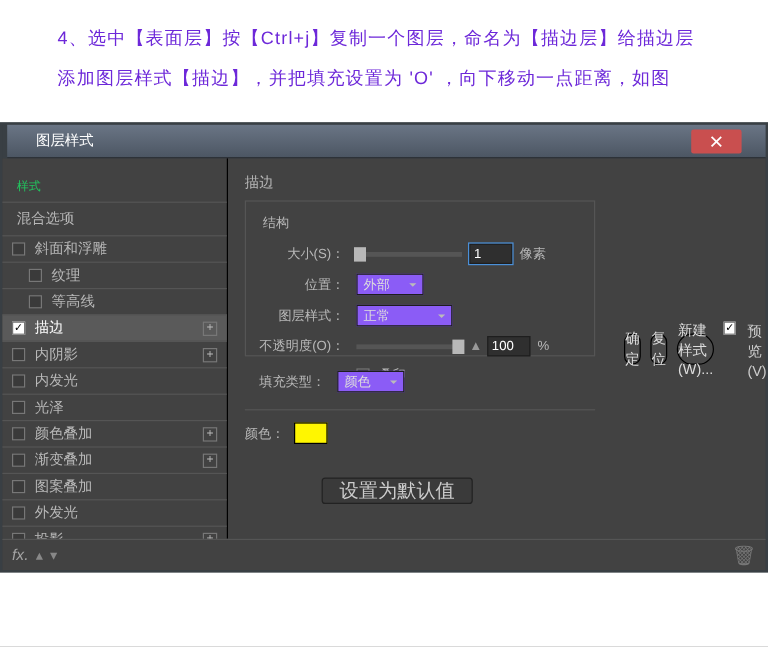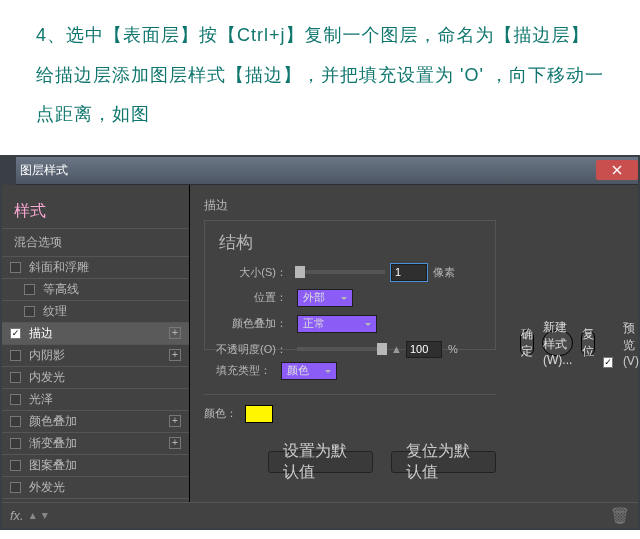--- a/index.html
+++ b/index.html
@@ -1,53 +1,53 @@
 <!DOCTYPE html>
 <html><head>
   <meta charset="utf-8">
   <style>
     * { margin: 0; padding: 0; box-sizing: border-box; font-family: "Microsoft YaHei", sans-serif; }
     body { width: 640px; height: 539px; background: #fff; }
-    .instr { padding: 16px 36px 20px; font-size: 18px; color: #0f766e; line-height: 2.2; letter-spacing: 1px; }
+    .instr { padding: 16px 48px 20px; font-size: 15px; color: #6d28d9; line-height: 2.2; letter-spacing: 1px; }
     .dialog-wrap { position: relative; width: 640px; height: 375px; border: 2px solid #393f44; background: #393f44; }
-    .chrome { position: absolute; top: 0; left: 14px; right: 0; height: 28px; background: linear-gradient(#6a7585,#4c5663); color: #fff; display: flex; align-items: center; padding: 0 0; font-size: 12px; border-bottom: 1px solid #2a2f35; }
+    .chrome { position: absolute; top: 0; left: 4px; right: 0; height: 28px; background: linear-gradient(#6a7585,#4c5663); color: #fff; display: flex; align-items: center; padding: 0 20px; font-size: 12px; border-bottom: 1px solid #2a2f35; }
     .chrome .title { flex: 1; padding-left: 4px; }
     .closebox { width: 42px; height: 20px; background: #c94f4f; display: flex; align-items: center; justify-content: center; border-radius: 2px; }
     .closebox svg { width: 10px; height: 10px; }
     .body { position: absolute; top: 28px; left: 0; right: 0; bottom: 26px; background: #424242; display: flex; }
     .sidebar { width: 188px; border-right: 1px solid #000; padding-top: 10px; }
-    .side-head { padding: 6px 12px; font-size: 16px; color: #f9a8d4; }
+    .side-head { padding: 6px 12px; font-size: 10px; color: #22c55e; }
     .side-sub { padding: 5px 12px; font-size: 12px; color: #b8b8b8; border-top: 1px solid #555; }
     .side-row { display: flex; align-items: center; height: 22px; border-top: 1px solid #555; padding: 0 8px; font-size: 12px; color: #b8b8b8; }
     .side-row.sel { background: #5a5a5a; color: #fff; }
     .cb { width: 11px; height: 11px; border: 1px solid #777; background: #3a3a3a; margin-right: 8px; display: inline-flex; align-items: center; justify-content: center; }
     .cb.on { background: #fff; }
     .cb.on::after { content: "✓"; color: #000; font-size: 9px; line-height: 1; }
     .side-label { flex: 1; white-space: nowrap; }
     .plus { width: 12px; height: 12px; border: 1px solid #777; display: inline-flex; align-items: center; justify-content: center; color: #b8b8b8; font-size: 10px; line-height: 1; }
     .main { flex: 1; position: relative; padding: 10px 14px; color: #b8b8b8; font-size: 12px; }
     .grp-title { padding: 2px 0 6px; }
     .grp-box { border: 1px solid #555; padding: 10px 10px 14px; height: 130px; }
-    .grp-sub { font-size: 17px; margin-bottom: 10px; padding-left: 4px; }
+    .grp-sub { font-size: 11px; margin-bottom: 10px; padding-left: 4px; }
     .frow { display: flex; align-items: center; margin-bottom: 8px; font-size: 11px; }
     .flabel { width: 72px; text-align: right; margin-right: 10px; }
     .slider { width: 88px; height: 4px; background: #555; position: relative; margin-right: 6px; }
     .knob { position: absolute; top: -4px; width: 10px; height: 12px; background: #b8b8b8; }
     .numbox { width: 36px; height: 17px; background: #2f2f2f; border: 1px solid #1e1e1e; color: #fff; padding: 0 3px; display: inline-flex; align-items: center; }
     .numbox.selb { outline: 1px solid #4a90d9; }
     .unit { margin-left: 6px; }
     .select { min-width: 56px; height: 18px; background: #8b5cf6; border: 1px solid #1e1e1e; color: #ddd; display: inline-flex; align-items: center; padding: 0 5px; position: relative; margin-right: 6px; }
     .select::after { content: ""; position: absolute; right: 5px; top: 7px; border: 3px solid transparent; border-top-color: #bbb; }
     .divider { border-top: 1px solid #555; margin: 14px 0 10px; }
     .swatch { display: inline-block; width: 28px; height: 18px; background: #fff600; border: 1px solid #000; vertical-align: middle; }
     .btnrow { display: flex; gap: 18px; margin-left: 64px; margin-top: 28px; }
     .minibtn { height: 22px; padding: 0 14px; background: #3a3a3a; border: 1px solid #222; color: #ccc; display: inline-flex; align-items: center; font-size: 16px; border-radius: 3px; }
     .right { width: 128px; padding: 10px 10px; display: flex; flex-direction: row; align-items: center; gap: 8px; }
     .pillbtn { width: 108px; height: 26px; border-radius: 13px; border: 1px solid #000; background: #4a4a4a; color: #ddd; display: inline-flex; align-items: center; justify-content: center; font-size: 12px; }
-    .chkrow { display: flex; align-items: flex-end; gap: 2px; color: #ccc; font-size: 12px; margin-top: 2px; }
+    .chkrow { display: flex; align-items: flex-start; gap: 2px; color: #ccc; font-size: 12px; margin-top: 2px; }
     .preview { width: 82px; height: 78px; background: #2a2a2a; border: 1px solid #000; margin-top: 14px; display: flex; align-items: center; justify-content: center; }
     .pbox { width: 44px; height: 42px; border: 1px solid #f3e24a; }
     .footer { position: absolute; bottom: 0; left: 0; right: 0; height: 26px; background: #424242; border-top: 1px solid #555; display: flex; align-items: center; padding: 0 8px; gap: 6px; }
     .fx { font-style: italic; font-size: 13px; color: #a3a3a3; }
     .ficon { color: #888; font-size: 12px; }
     .trash { margin-left: auto; color: #777; }
   </style>
 </head>
 <body>
 
@@ -68,25 +68,25 @@
     <div class="sidebar">
       <div class="side-head">样式</div>
       <div class="side-sub">混合选项</div>
       <div id="sidebar-items">
           <div class="side-row">
             <span class="cb"></span>
             <span class="side-label">斜面和浮雕</span>
           </div>
           <div class="side-row">
             <span class="cb" style="margin-left: 14px;"></span>
+            <span class="side-label">纹理</span>
+          </div>
+          <div class="side-row">
+            <span class="cb" style="margin-left: 14px;"></span>
             <span class="side-label">等高线</span>
-          </div>
-          <div class="side-row">
-            <span class="cb" style="margin-left: 14px;"></span>
-            <span class="side-label">纹理</span>
           </div>
           <div class="side-row sel">
             <span class="cb on"></span>
             <span class="side-label">描边</span>
             <span class="plus">+</span>
           </div>
           <div class="side-row">
             <span class="cb"></span>
             <span class="side-label">内阴影</span>
             <span class="plus">+</span>
@@ -135,21 +135,21 @@
               <span class="knob" style="left:-2px"></span>
             </span>
           <span class="numbox selb">1</span>
           <span class="unit">像素</span>
         </div>
         <div class="frow">
           <span class="flabel">位置：</span>
           <span class="select">外部</span>
         </div>
         <div class="frow">
-          <span class="flabel">颜色叠加：</span>
+          <span class="flabel">图层样式：</span>
           <span class="select" style="min-width:80px">正常</span>
         </div>
         <div class="frow">
           <span class="flabel">不透明度(O)：</span>
           <span class="slider">
               <span class="knob" style="right:-2px"></span>
             </span>
           <span style="margin-right:4px;color:#999">▲</span>
           <span class="numbox">100</span>
           <span class="unit">%</span>
@@ -165,28 +165,27 @@
         <span class="select">颜色</span>
       </div>
       <div class="divider"></div>
       <div class="frow">
         <span style="margin-right:8px">颜色：</span>
         <span class="swatch"></span>
       </div>
 
       <div class="btnrow">
         <span class="minibtn">设置为默认值</span>
-        <span class="minibtn">复位为默认值</span>
       </div>
     </div>
 
     <div class="right">
       <span class="pillbtn">确定</span>
+      <span class="pillbtn">复位</span>
       <span class="pillbtn">新建样式(W)...</span>
-      <span class="pillbtn">复位</span>
       <div class="chkrow">
         <span class="cb on"></span>
         <span>预览(V)</span>
       </div>
       <div class="preview">
         <div class="pbox"></div>
       </div>
     </div>
   </div>
 

